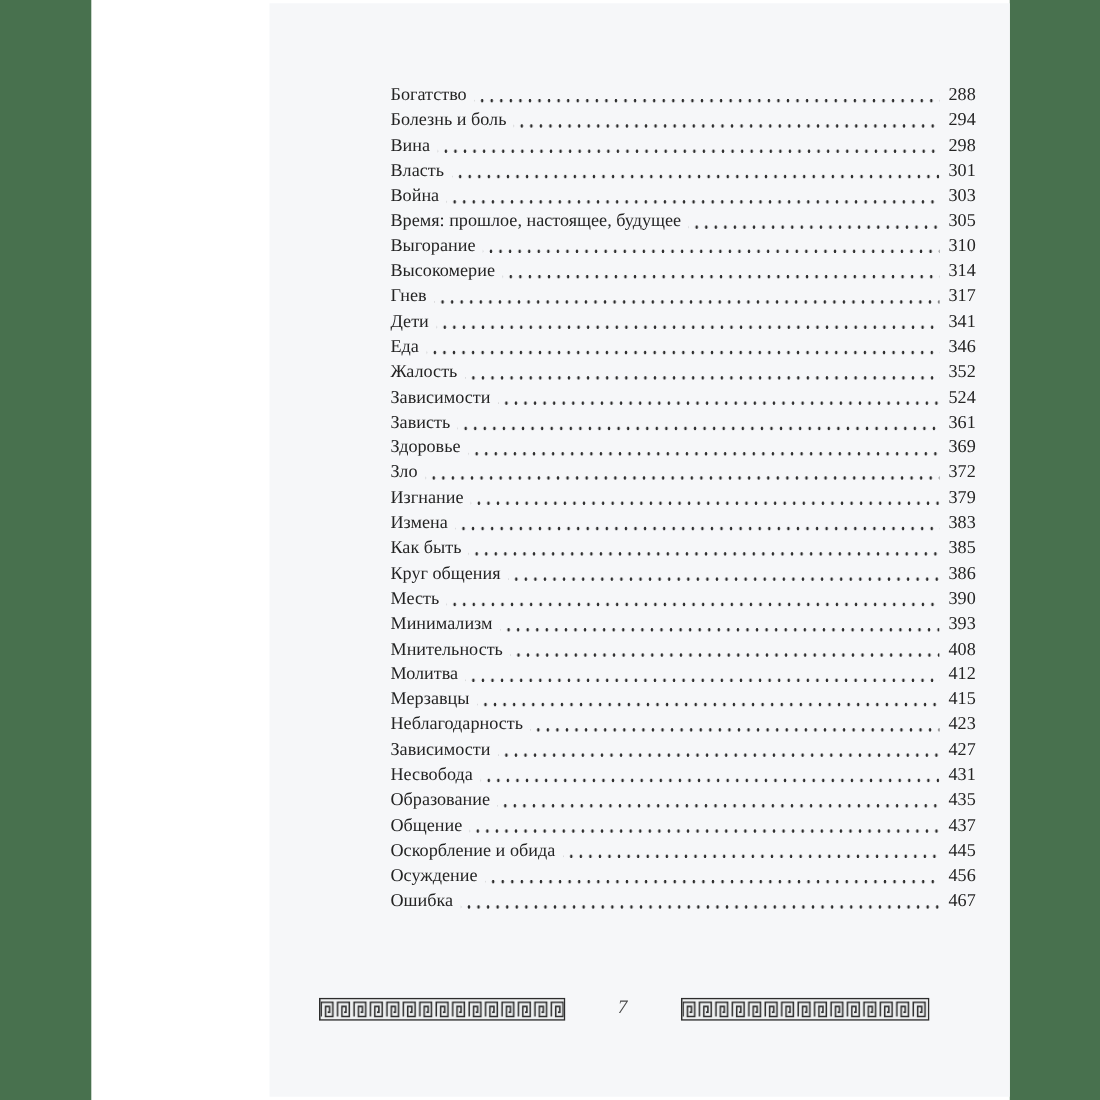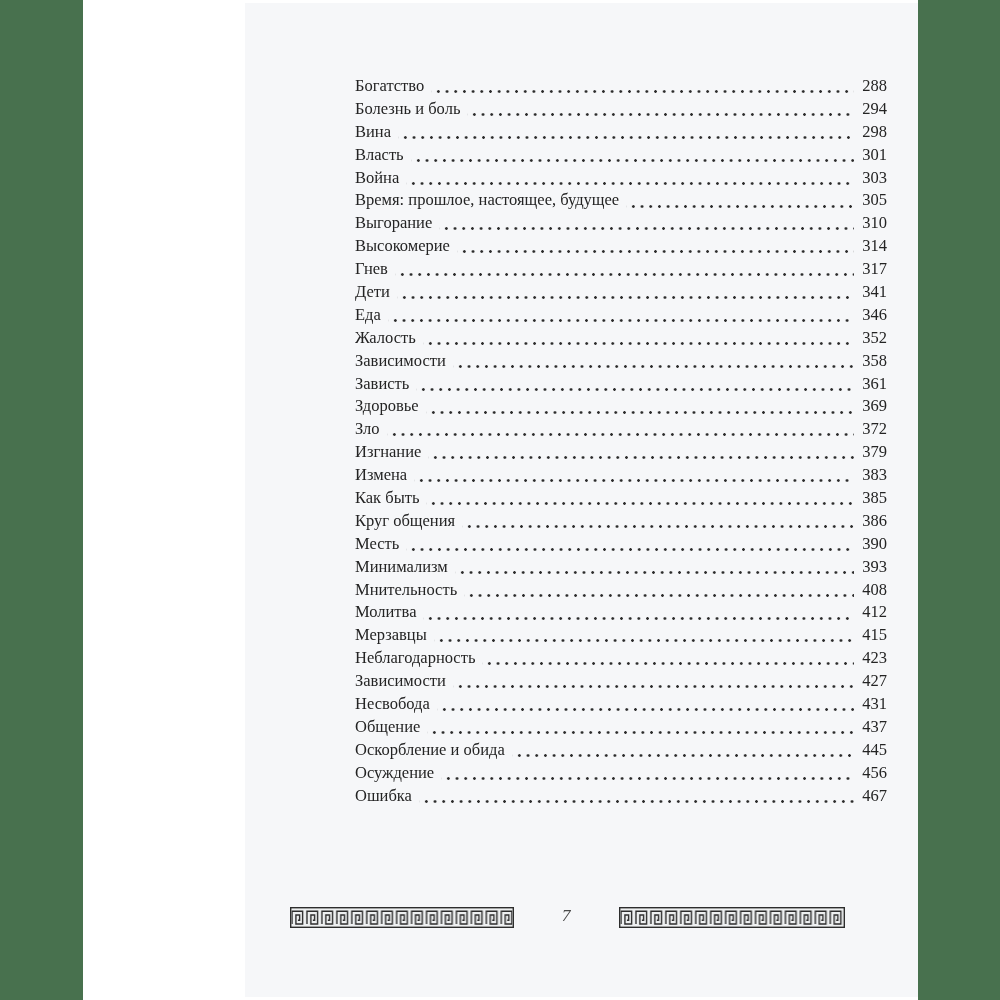--- a/index.html
+++ b/index.html
@@ -115,21 +115,21 @@
 
   <div class="toc-row">
     <span class="toc-title">Жалость</span>
     <span class="toc-leader"></span>
     <span class="toc-page">352</span>
   </div>
 
   <div class="toc-row">
     <span class="toc-title">Зависимости</span>
     <span class="toc-leader"></span>
-    <span class="toc-page">358</span>
+    <span class="toc-page">524</span>
   </div>
 
   <div class="toc-row">
     <span class="toc-title">Зависть</span>
     <span class="toc-leader"></span>
     <span class="toc-page">361</span>
   </div>
 
   <div class="toc-row">
     <span class="toc-title">Здоровье</span>
@@ -208,20 +208,25 @@
     <span class="toc-leader"></span>
     <span class="toc-page">427</span>
   </div>
 
   <div class="toc-row">
     <span class="toc-title">Несвобода</span>
     <span class="toc-leader"></span>
     <span class="toc-page">431</span>
   </div>
 
+  <div class="toc-row">
+    <span class="toc-title">Образование</span>
+    <span class="toc-leader"></span>
+    <span class="toc-page">435</span>
+  </div>
 
   <div class="toc-row">
     <span class="toc-title">Общение</span>
     <span class="toc-leader"></span>
     <span class="toc-page">437</span>
   </div>
 
 
   <div class="toc-row">
     <span class="toc-title">Оскорбление и обида</span>

